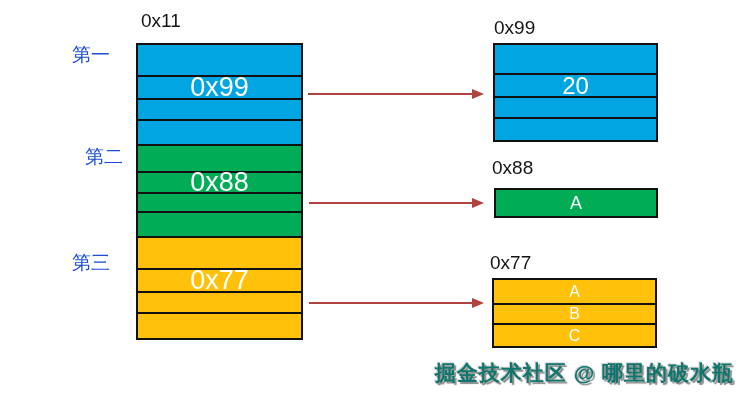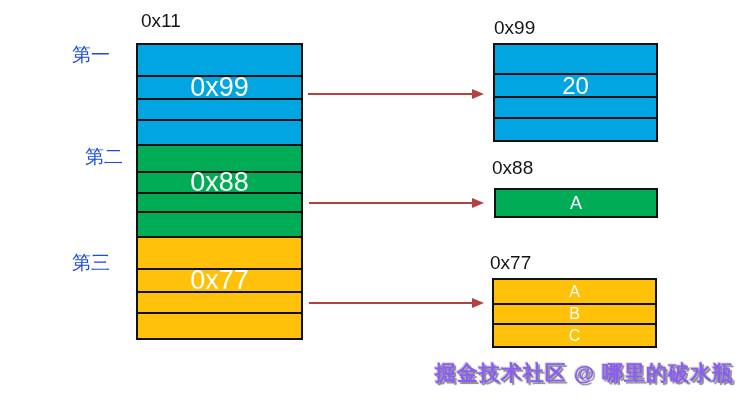--- a/index.html
+++ b/index.html
@@ -76,21 +76,21 @@
   }
 
   
   .watermark {
     position: absolute;
     top: 359px;
     right: 4px;
     font-size: 21px;
     font-weight: bold;
     letter-spacing: 1px;
-    color: #8b5cf6;
+    color: #0f766e;
     text-shadow: 2px 2px 1px #8a8a8a, -1px -1px 0 #d6d6d6, 0 0 1px #bdbdbd;
     white-space: nowrap;
   }
 </style>
 </head>
 <body>
 
 <div class="canvas">
 
   <div class="addr-label" style="left:141px; top:10px;">0x11</div>

